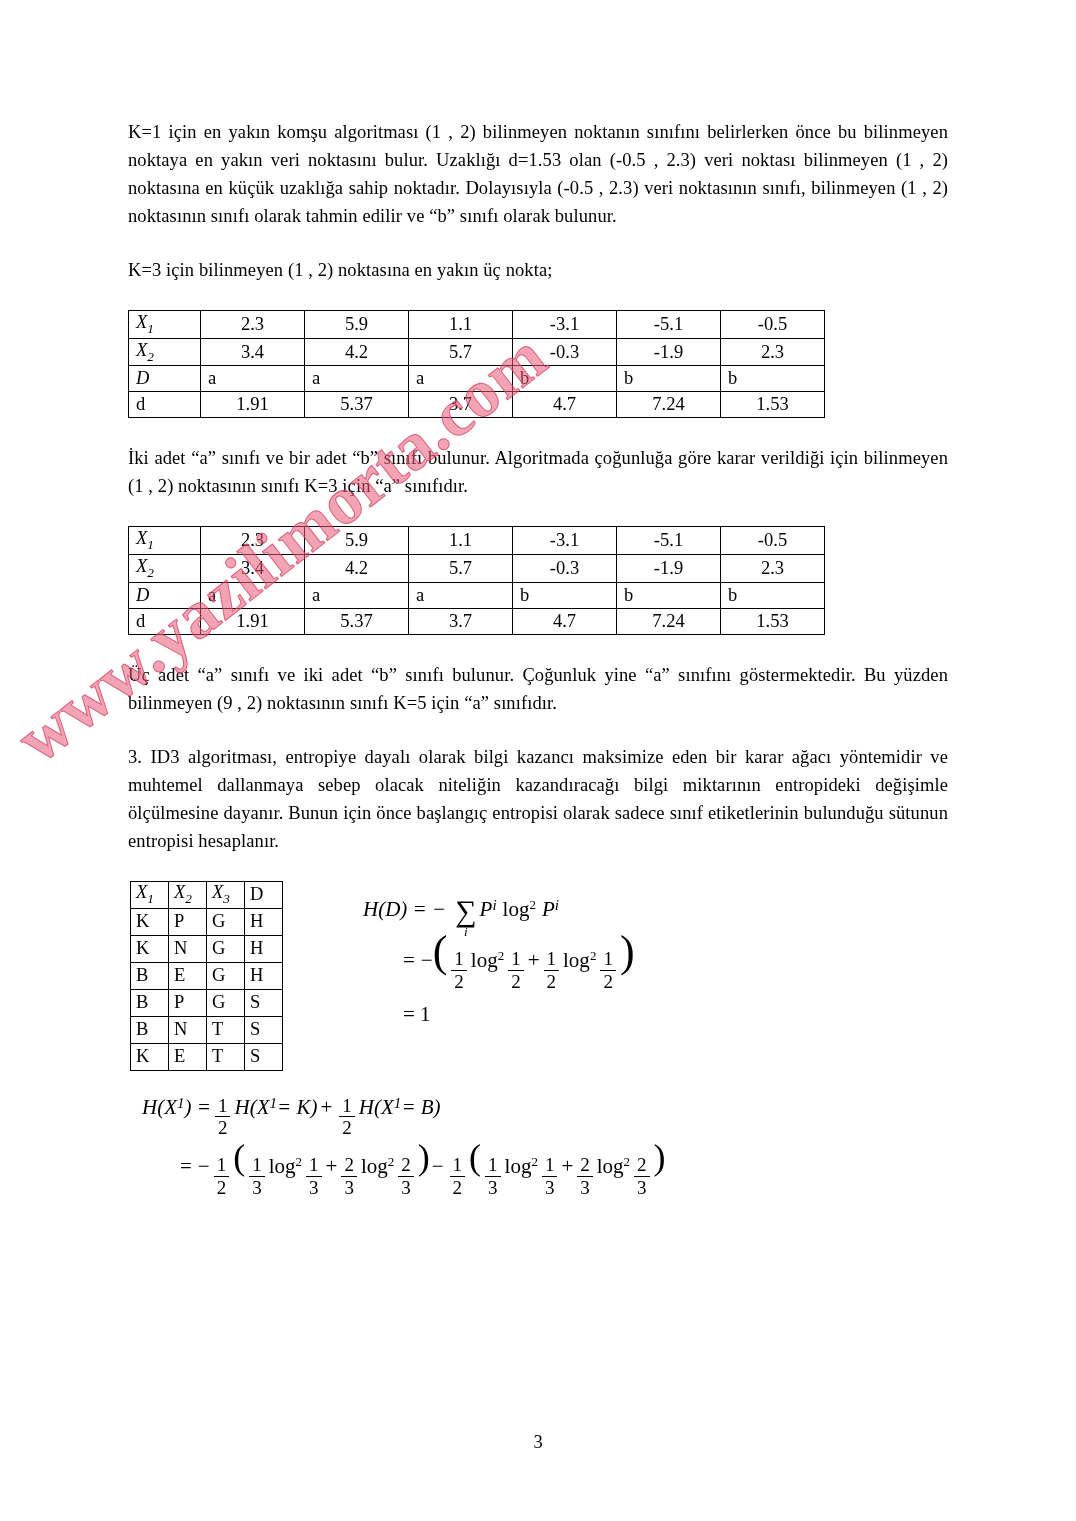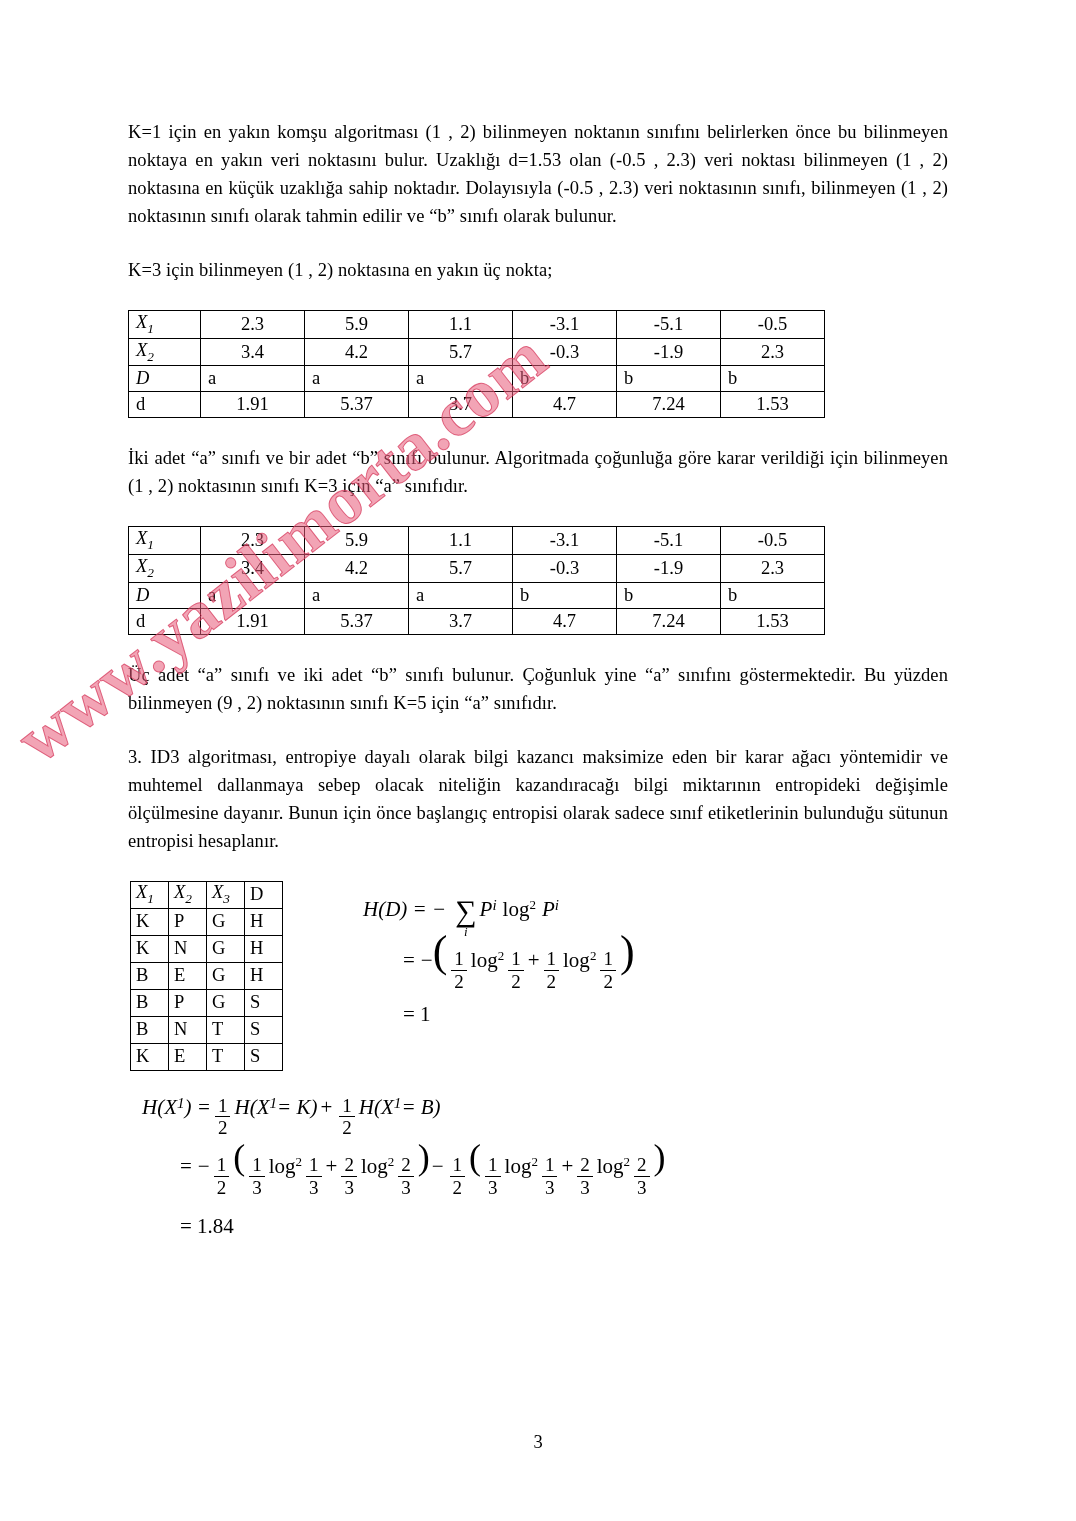--- a/index.html
+++ b/index.html
@@ -444,23 +444,20 @@
       </span>
       <span>log</span>
         <span class="logsub">2</span>
       <span class="frac">
         <span class="num">2</span>
         <span class="den">3</span>
       </span>
       <span class="paren small">)</span>
     </div>
 
-    <div class="frm-line" style="margin-left:52px;">
-      <span>= 1.84</span>
-    </div>
   </div>
 
 </div>
 
 <div class="page-number">3</div>
 
 <div class="watermark">
   <span>www.yazilimorta.com</span>
 </div>
 

